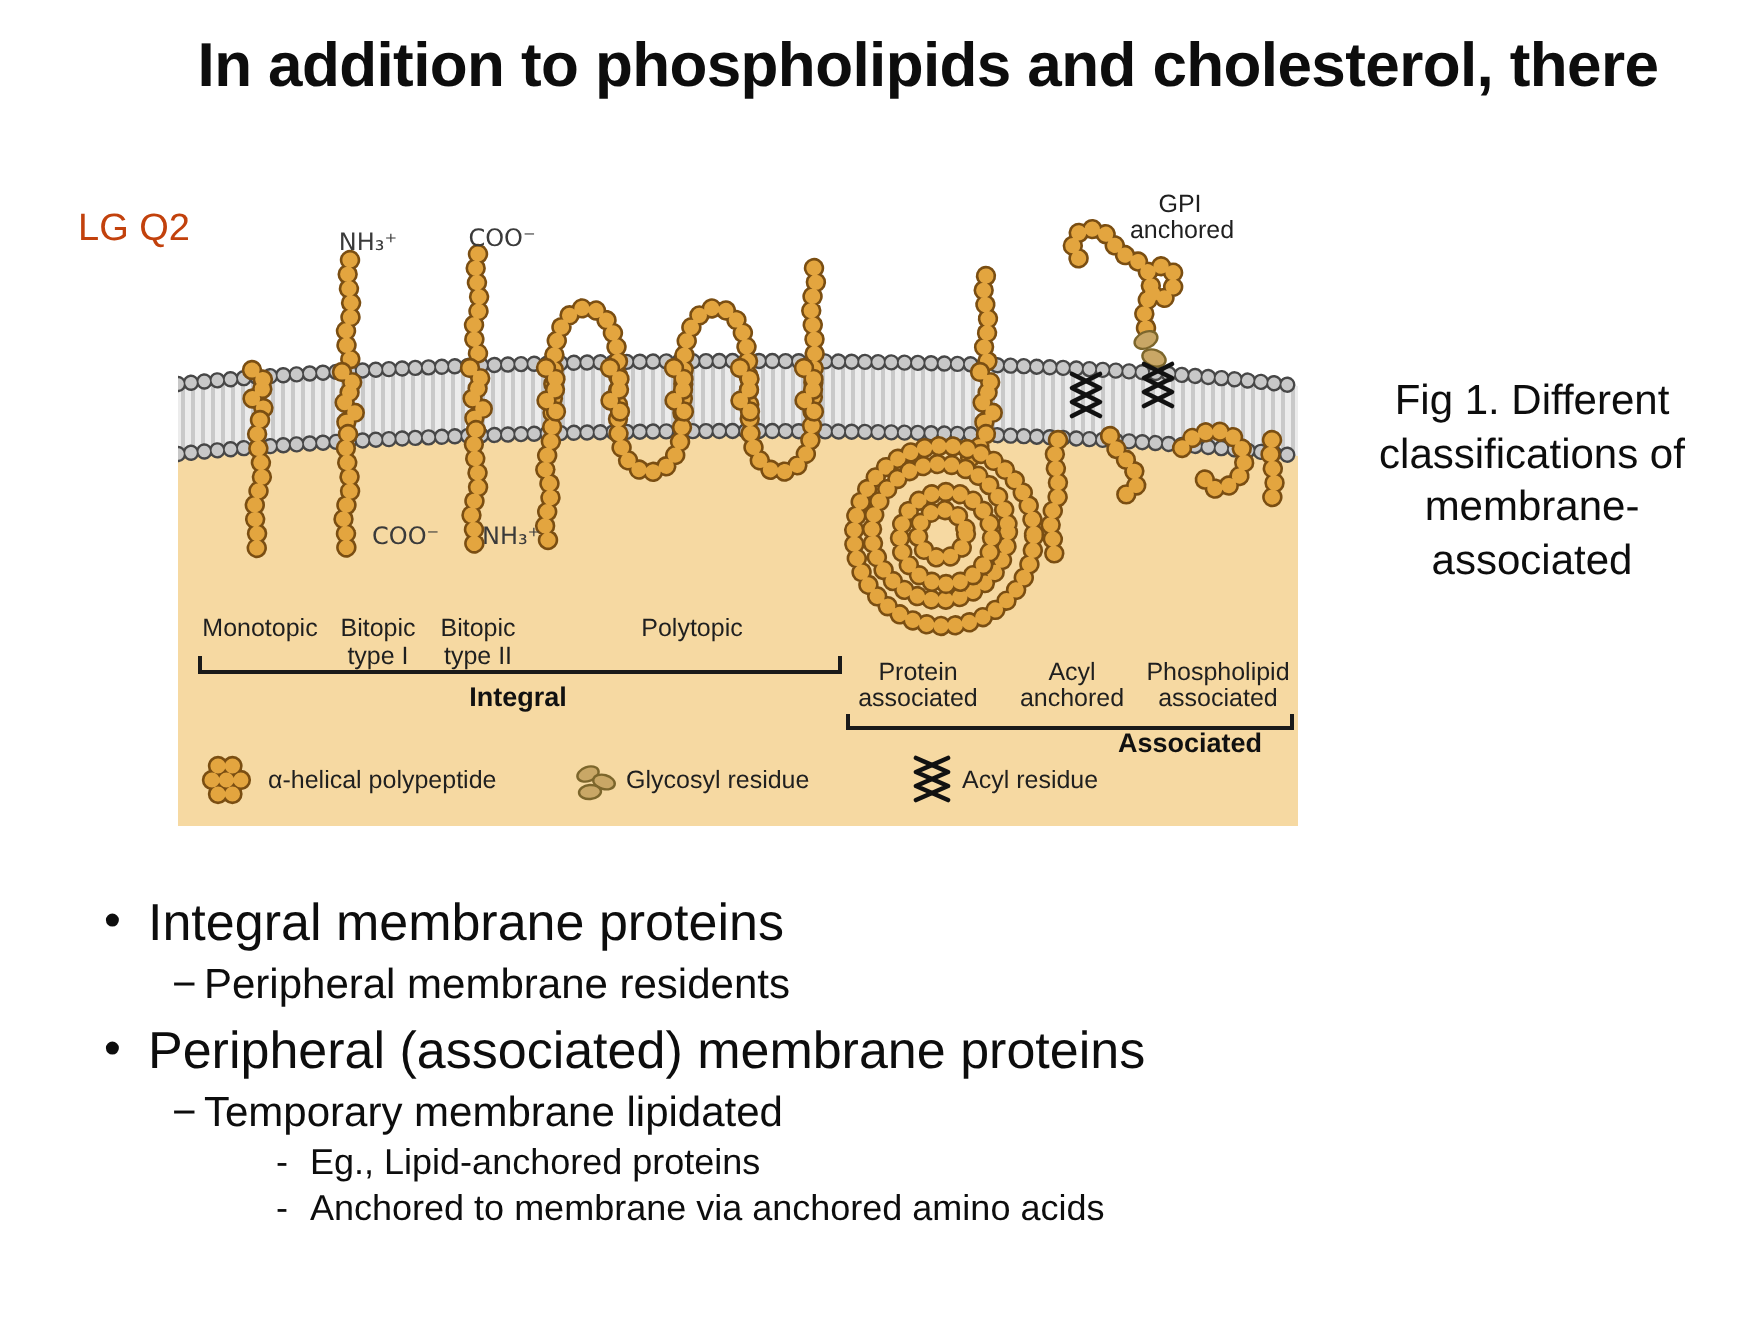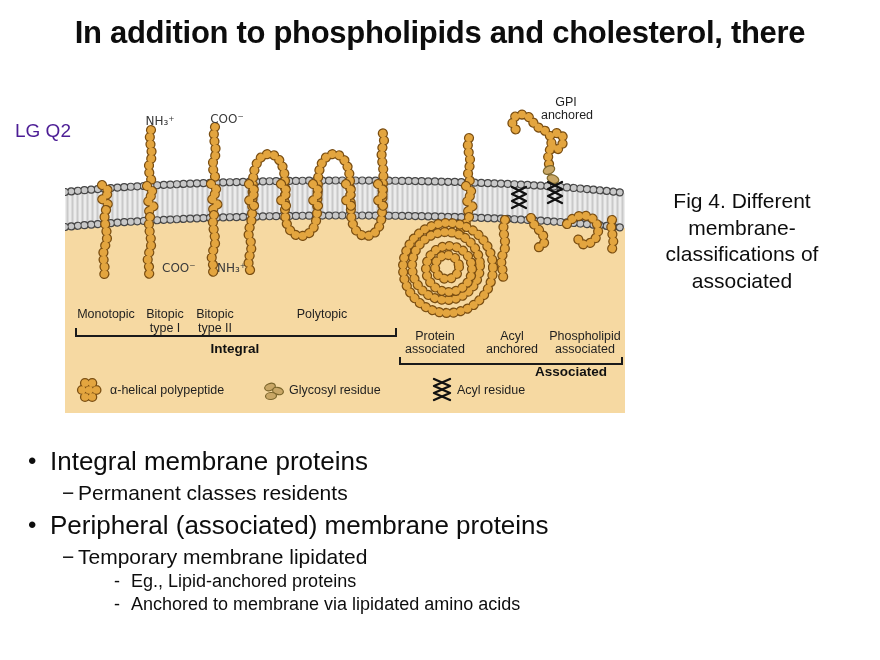--- a/index.html
+++ b/index.html
@@ -1,28 +1,28 @@
 <!DOCTYPE html>
 <html><head>
 <meta charset="utf-8">
 <style>
   html,body{margin:0;padding:0;}
   body{
     width:880px;height:660px;background:#ffffff;
     font-family:"Liberation Sans", sans-serif;color:#111;
     position:relative;overflow:hidden;
   }
-  .slide{position:absolute;inset:0;}
+  .slide{position:absolute;inset:0;margin-left:24px;}
   .title{
     position:absolute;top:15px;left:0;width:880px;text-align:center;
     font-size:31px;font-weight:bold;line-height:35px;color:#0d0d0d;
     letter-spacing:-0.3px;
   }
   .corner-note{
-    position:absolute;left:15px;top:120px;font-size:19px;color:#4c1d95;
+    position:absolute;left:15px;top:104px;font-size:19px;color:#c2410c;
   }
   .fig-caption{
     position:absolute;left:642px;top:188px;width:200px;text-align:center;
     font-size:21px;line-height:26.5px;color:#0d0d0d;
   }
   .diagram{position:absolute;left:65px;top:92px;width:560px;height:322px;}
 
   
   .bead-under{fill:none;stroke:#7a4e12;stroke-width:10.2;stroke-dasharray:0.01 7.2;stroke-linecap:round;}
   .bead-over{fill:none;stroke:#e3a53f;stroke-width:7.6;stroke-dasharray:0.01 7.2;stroke-linecap:round;}
@@ -51,23 +51,23 @@
 
 <div class="slide">
 
   <div class="title">
     <div>In addition to phospholipids and cholesterol, there</div>
   </div>
 
   <div class="corner-note">LG Q2</div>
 
   <div class="fig-caption">
-    <div>Fig 4.  Different</div>
+    <div>Fig 1.  Different</div>
+    <div>classifications of</div>
     <div>membrane-</div>
-    <div>classifications of</div>
     <div>associated</div>
   </div>
 
   <svg class="diagram" viewBox="0 0 560 322">
     <defs>
       <pattern id="tails" width="5" height="12" patternUnits="userSpaceOnUse">
         <rect width="5" height="12" fill="#ececec"></rect>
         <line x1="2.5" y1="0" x2="2.5" y2="12" stroke="#c9c9c9" stroke-width="2"></line>
       </pattern>
     </defs>
@@ -210,33 +210,33 @@
     </g>
   </svg>
 
   <div>
     <div class="b-row lv1" style="left:28px;top:446px;">
       <span class="marker">•</span>
       <span>Integral membrane proteins</span>
     </div>
     <div class="b-row lv2" style="left:62px;top:480px;">
       <span class="marker">−</span>
-      <span>Permanent classes residents</span>
+      <span>Peripheral membrane residents</span>
     </div>
     <div class="b-row lv1" style="left:28px;top:510px;">
       <span class="marker">•</span>
       <span>Peripheral (associated) membrane proteins</span>
     </div>
     <div class="b-row lv2" style="left:62px;top:544px;">
       <span class="marker">−</span>
       <span>Temporary membrane lipidated</span>
     </div>
     <div class="b-row lv3" style="left:114px;top:570px;">
       <span class="marker">-</span>
       <span><span>Eg., </span><span class="bold">Lipid-anchored proteins</span></span>
     </div>
     <div class="b-row lv3" style="left:114px;top:593px;">
       <span class="marker">-</span>
-      <span class="bold">Anchored to membrane via lipidated amino acids</span>
+      <span class="bold">Anchored to membrane via anchored amino acids</span>
     </div>
   </div>
 
 </div>
 
 </body></html>

